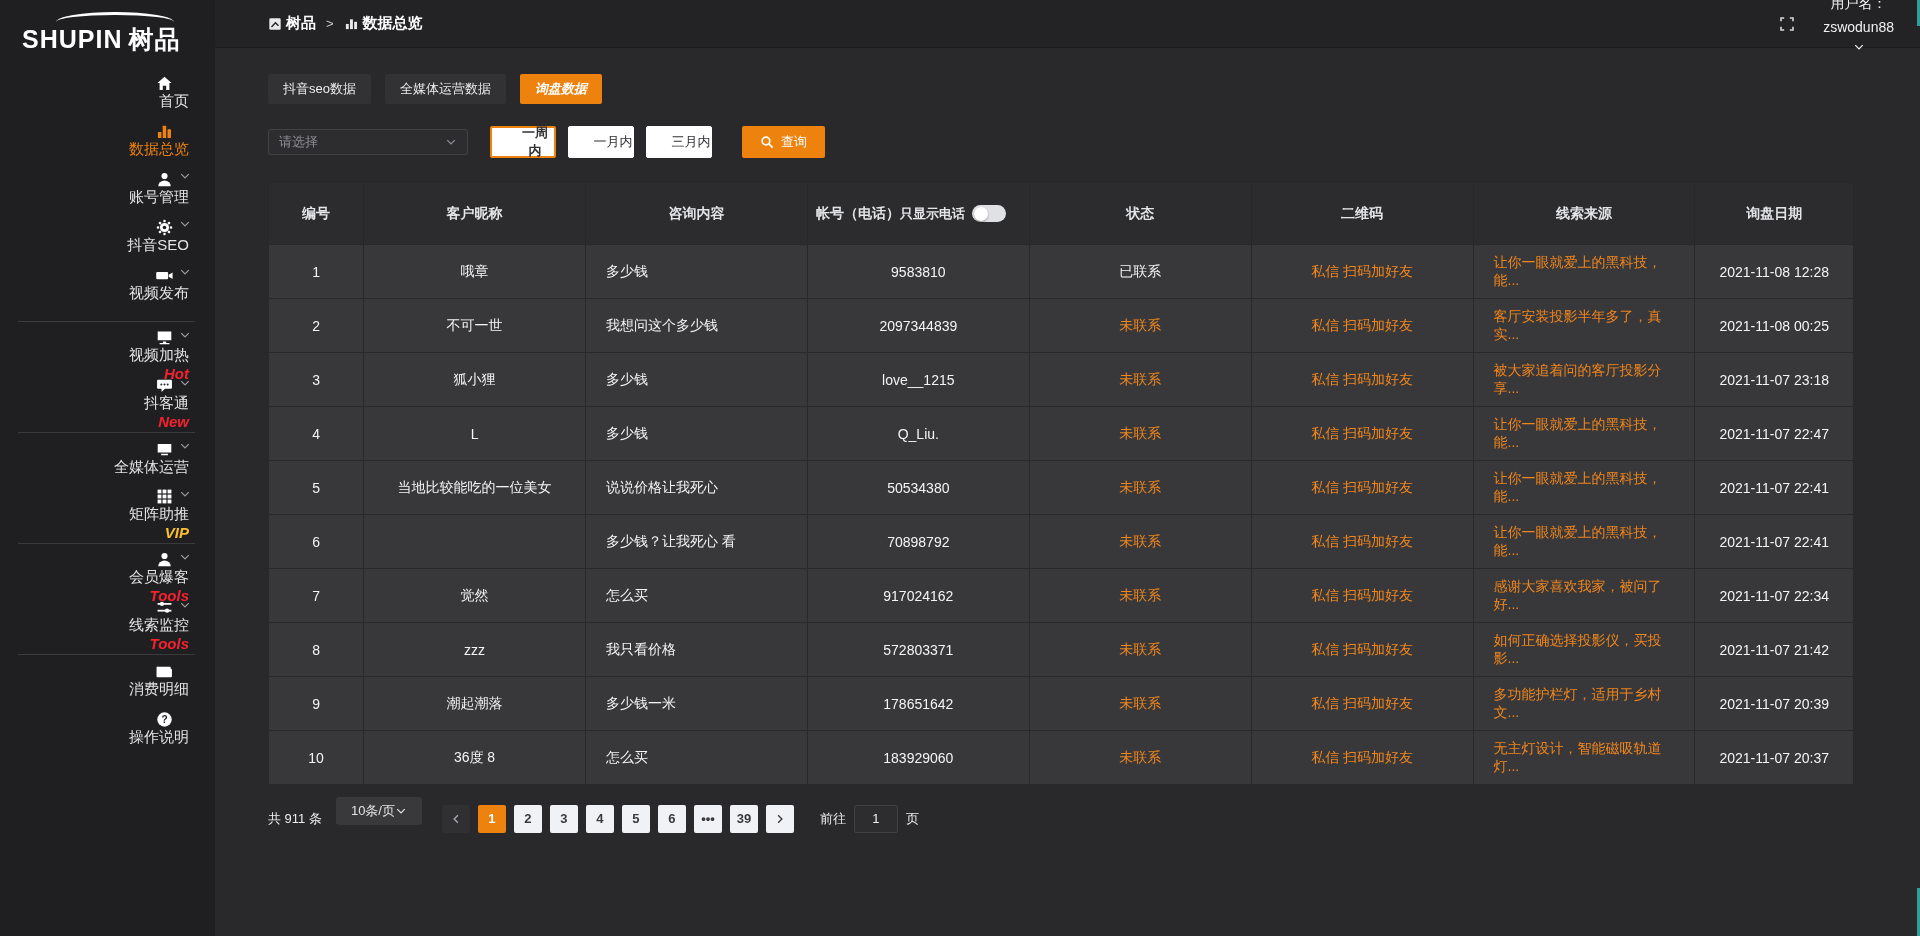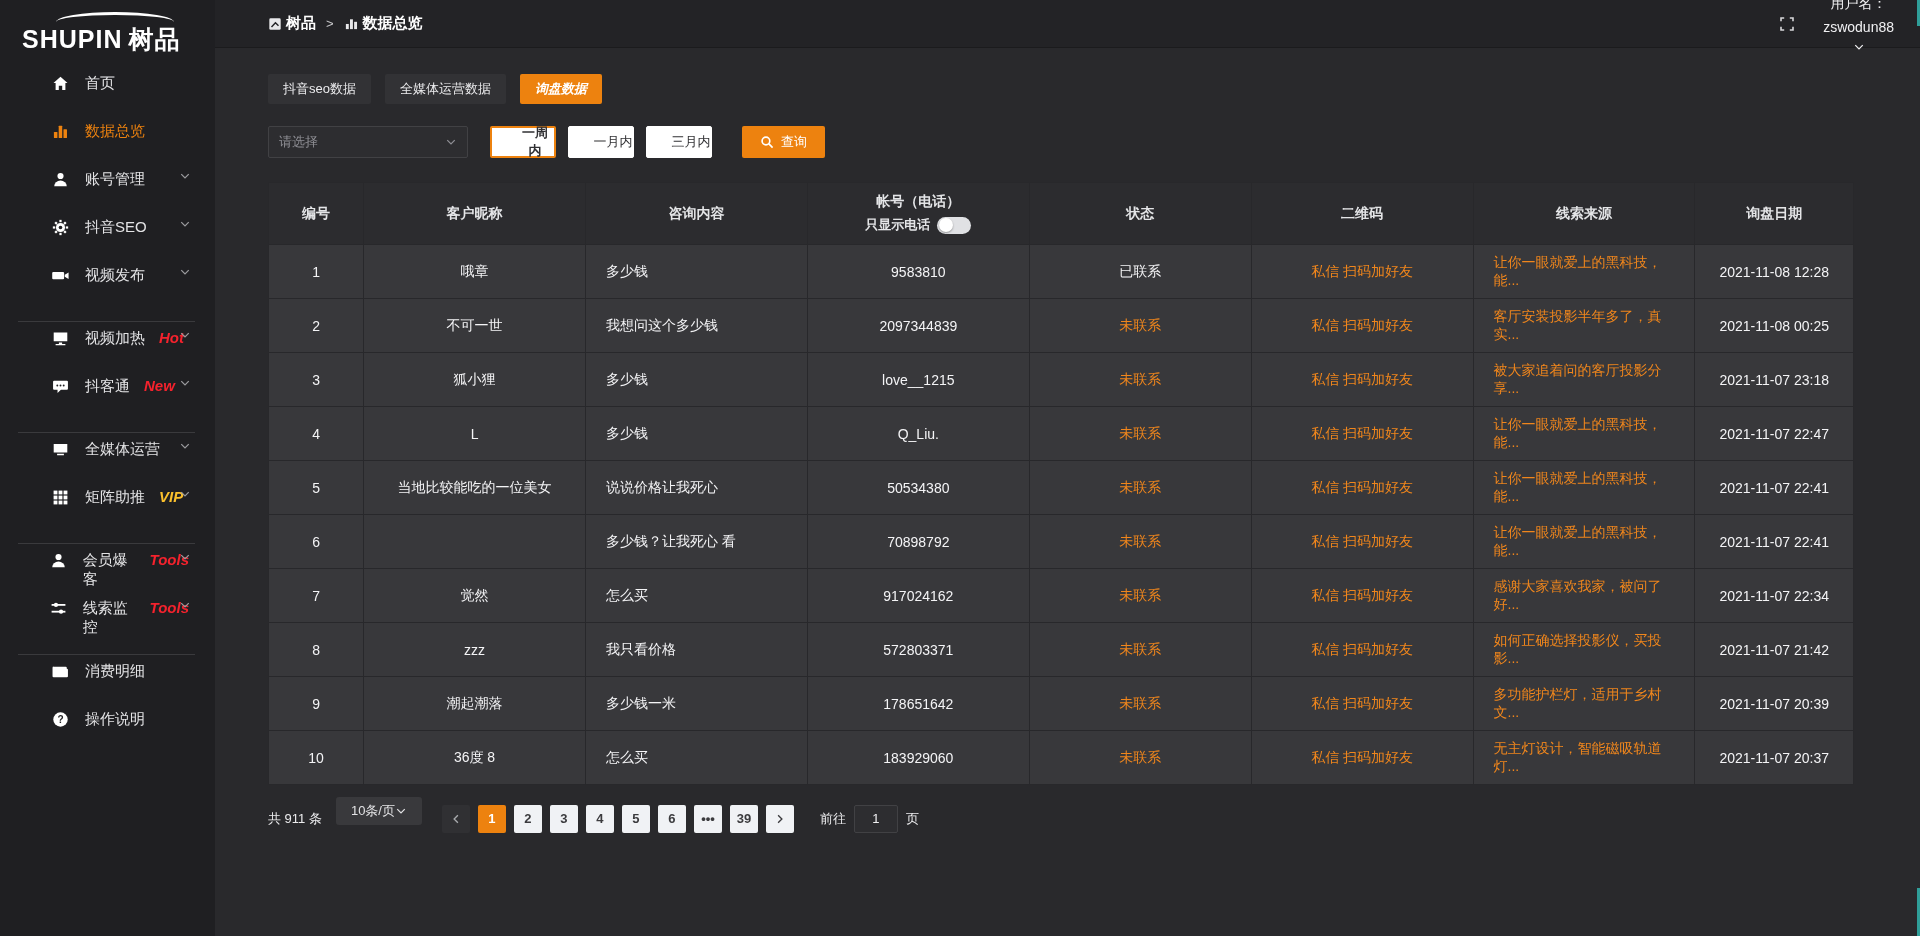--- a/index.html
+++ b/index.html
@@ -13,22 +13,22 @@
   .app { display:flex; width:1920px; height:936px; }
 
   
   .sidebar { width:215px; flex-shrink:0; background:#1f1f22; display:flex; flex-direction:column; }
   .logo { padding:8px 0 10px 22px; cursor:pointer; }
   .logo-arc { width:118px; height:10px; border-top:3px solid #fff;
               border-radius:50% 50% 0 0 / 100% 100% 0 0; margin:4px 0 1px 34px; }
   .logo-text { font-size:25px; font-weight:900; letter-spacing:1px; color:#fff; white-space:nowrap; }
   .logo-text .cn { font-weight:700; margin-left:6px; }
   .menu { flex:1; padding-top:8px; }
-  .m-item { height:48px; display:flex; align-items:flex-start; padding:0 26px 0 50px;
-            color:#e3e3e5; font-size:15px; cursor:pointer; position:relative; }
+  .m-item { height:48px; display:flex; align-items:flex-end; padding:0 26px 0 38px;
+            color:#e3e3e5; font-size:15px; cursor:pointer; position:relative;flex-direction:column; }
   .m-item .ic { width:20px; height:18px; display:inline-flex; align-items:center; justify-content:center; margin-right:15px; color:#fff; }
   .m-item.active, .m-item.active .ic { color:var(--accent); }
   .m-item .badge { font-size:15px; font-style:italic; font-weight:700; margin-left:14px; }
   .badge.red { color:var(--red); } .badge.yellow { color:var(--yellow); }
   .m-item .arrow { position:absolute; right:24px; color:#9b9b9e; }
   .m-div { border-top:1px solid #3a3a3d; margin:7px 20px 7px 18px; }
 
   
   .right { flex:1; display:flex; flex-direction:column; background:#29292c; min-width:0; }
   .topbar { height:48px; background:#232326; border-bottom:1px solid #1b1b1d;
@@ -44,21 +44,21 @@
   main { flex:1; padding:26px 66px 0 53px; }
 
   
   .tabs { display:flex; gap:14px; margin-bottom:22px; }
   .tab { height:30px; padding:0 15px; background:#323235; color:#ececee; font-size:13px;
          border-radius:2px; display:flex; align-items:center; cursor:pointer; border:none; }
   .tab.active { background:var(--accent); color:#fff; font-weight:700;font-style:italic; }
 
   
   .filters { display:flex; align-items:center; margin-bottom:24px; }
-  .select { width:200px; height:32px; background:#2d2d30; border:1px solid #414144; border-radius:2px;
+  .select { width:200px; height:26px; background:#2d2d30; border:1px solid #414144; border-radius:2px;
             color:#8f8f95; font-size:13px; display:flex; align-items:center; justify-content:space-between;
             padding:0 10px; cursor:pointer; }
   .select .chev { color:#8f8f95; }
   .period { width:66px; height:32px; background:#fff; color:#303033; font-size:13px; border-radius:2px;
             display:flex; align-items:center; justify-content:center; cursor:pointer;
             border:1px solid #fff; margin-left:12px;padding-left:24px; }
   .period.first { margin-left:22px; }
   .period.active { border:2px solid var(--accent); font-weight:700; }
   .search-btn { height:32px; padding:0 18px; margin-left:30px; background:var(--accent); color:#fff;
                 border:none; border-radius:2px; font-size:13px; display:flex; align-items:center; gap:7px; cursor:pointer; }
@@ -66,21 +66,21 @@
   
   table { width:100%; border-collapse:collapse; table-layout:fixed; }
   th { background:#2c2c2f; height:62px; font-size:14px; font-weight:700; color:#e4e5e7; }
   td { background:#38383b; height:54px; font-size:14px; color:#f4f4f6; text-align:center; }
   th, td { border:1px solid #28282b; padding:0 8px; }
   .col-id{width:6%} .col-nickname{width:14%} .col-content{width:14%} .col-account{width:14%}
   .col-status{width:14%} .col-qrcode{width:14%} .col-source{width:14%} .col-date{width:10%}
   .cell-left { text-align:left; padding-left:20px; }
   .orange, .status-un { color:var(--link); }
   .link-cell { cursor:pointer; }
-  .acct-head { display:flex; flex-direction:column; align-items:center; gap:5px; }
+  .acct-head { display:flex; flex-direction:row; align-items:center; }
   .acct-sub { font-size:13px; display:flex; align-items:center; gap:7px; font-weight:700; }
   .toggle { width:34px; height:17px; border-radius:9px; background:#e0e1e4; position:relative; cursor:pointer; }
   .toggle .knob { position:absolute; left:2px; top:1.5px; width:14px; height:14px; border-radius:50%;
                   background:#fff; box-shadow:0 1px 2px rgba(0,0,0,.35); }
 
   
   .pager { display:flex; align-items:center; margin-top:12px; font-size:13px; color:#ebebed; }
   .p-size { width:86px; height:28px; background:#39393c; border-radius:3px; display:flex; align-items:center;
             justify-content:center; color:#e2e2e4; margin:0 20px 15px 14px; cursor:pointer; }
   .pbtn { min-width:28px; height:28px; border-radius:2px; background:#f0f2f5; color:#3b3b3e;

